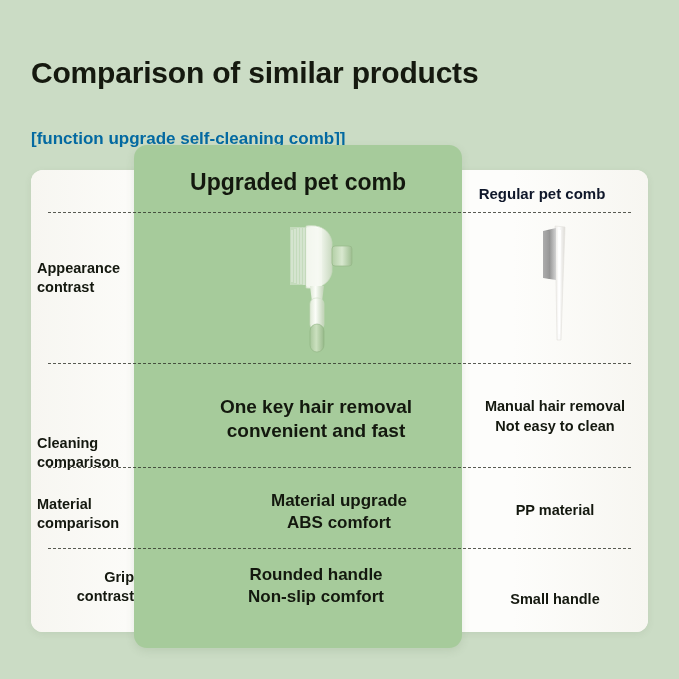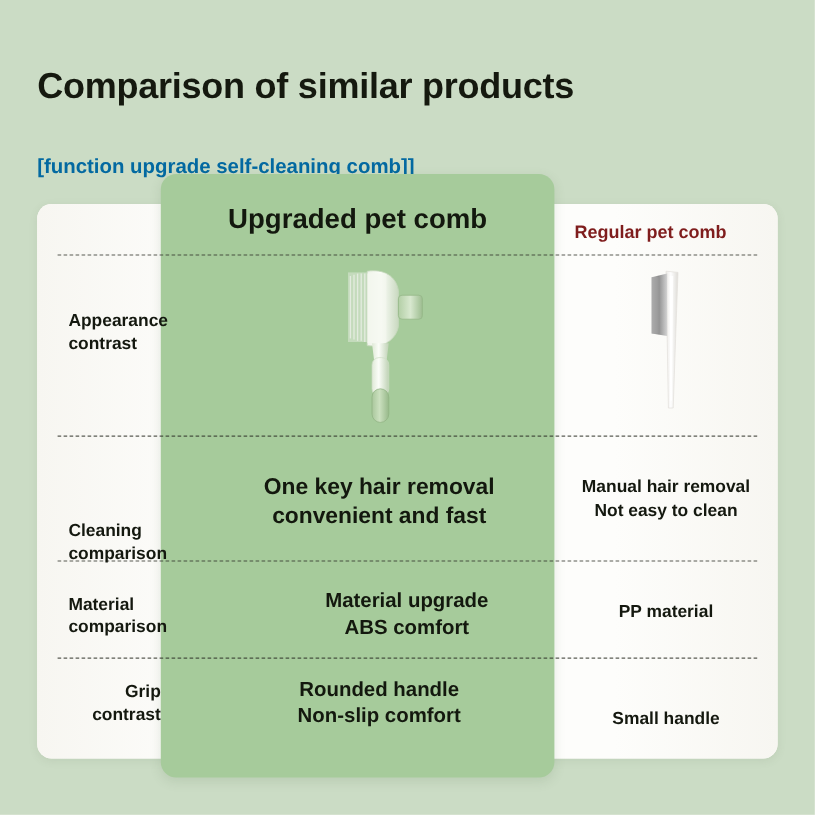--- a/index.html
+++ b/index.html
@@ -105,30 +105,30 @@
     white-space: nowrap;
   }
   .hdr-regular {
     position: absolute;
     left: 462px;
     top: 185px;
     width: 160px;
     text-align: center;
     font-size: 15px;
     font-weight: bold;
-    color: #7f1d1d;
+    color: #0f172a;
     white-space: nowrap;
   }
 
   
   .row-label {
     position: absolute;
     left: 31px;
     width: 103px;
-    padding-left: 26px;
+    padding-left: 6px;
     box-sizing: border-box;
     font-size: 14.5px;
     font-weight: bold;
     color: #14180f;
     line-height: 1.32;
   }
   .row-label.r1 { top: 259px; }
   .row-label.r2 { top: 398px; margin-top: 36px; }
   .row-label.r3 { top: 495px; }
   .row-label.r4 { top: 568px; text-align: right; }

